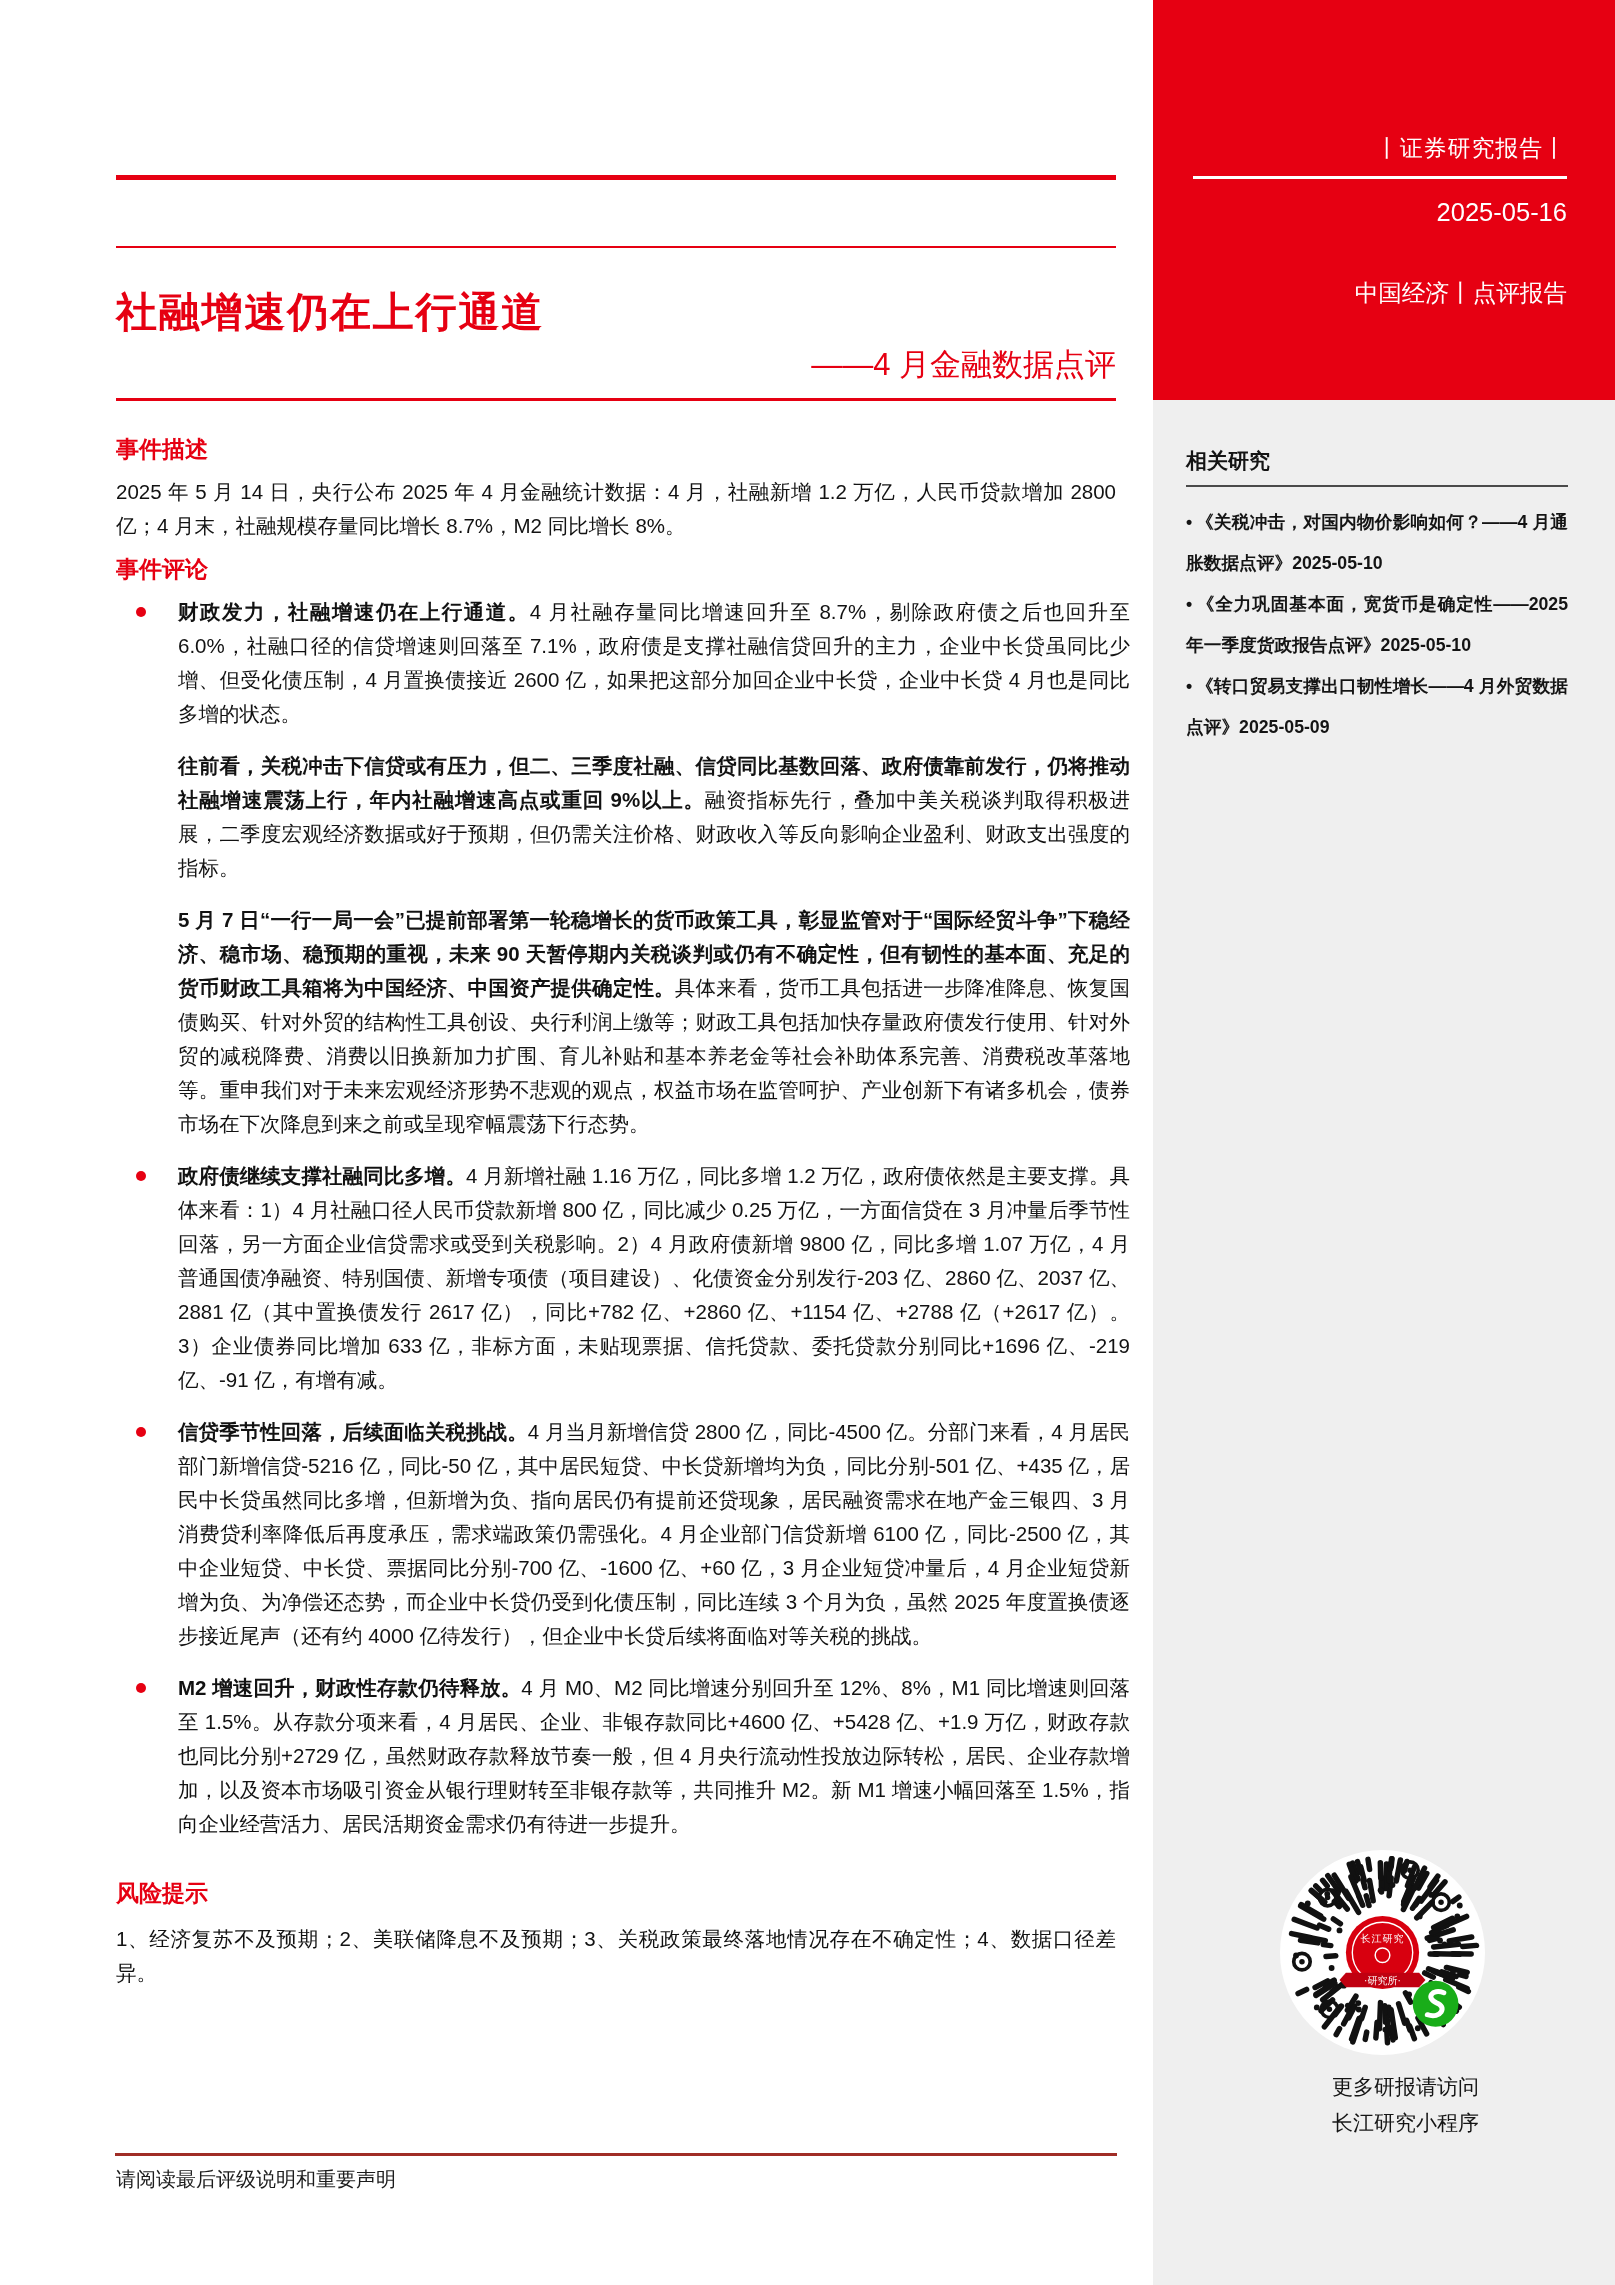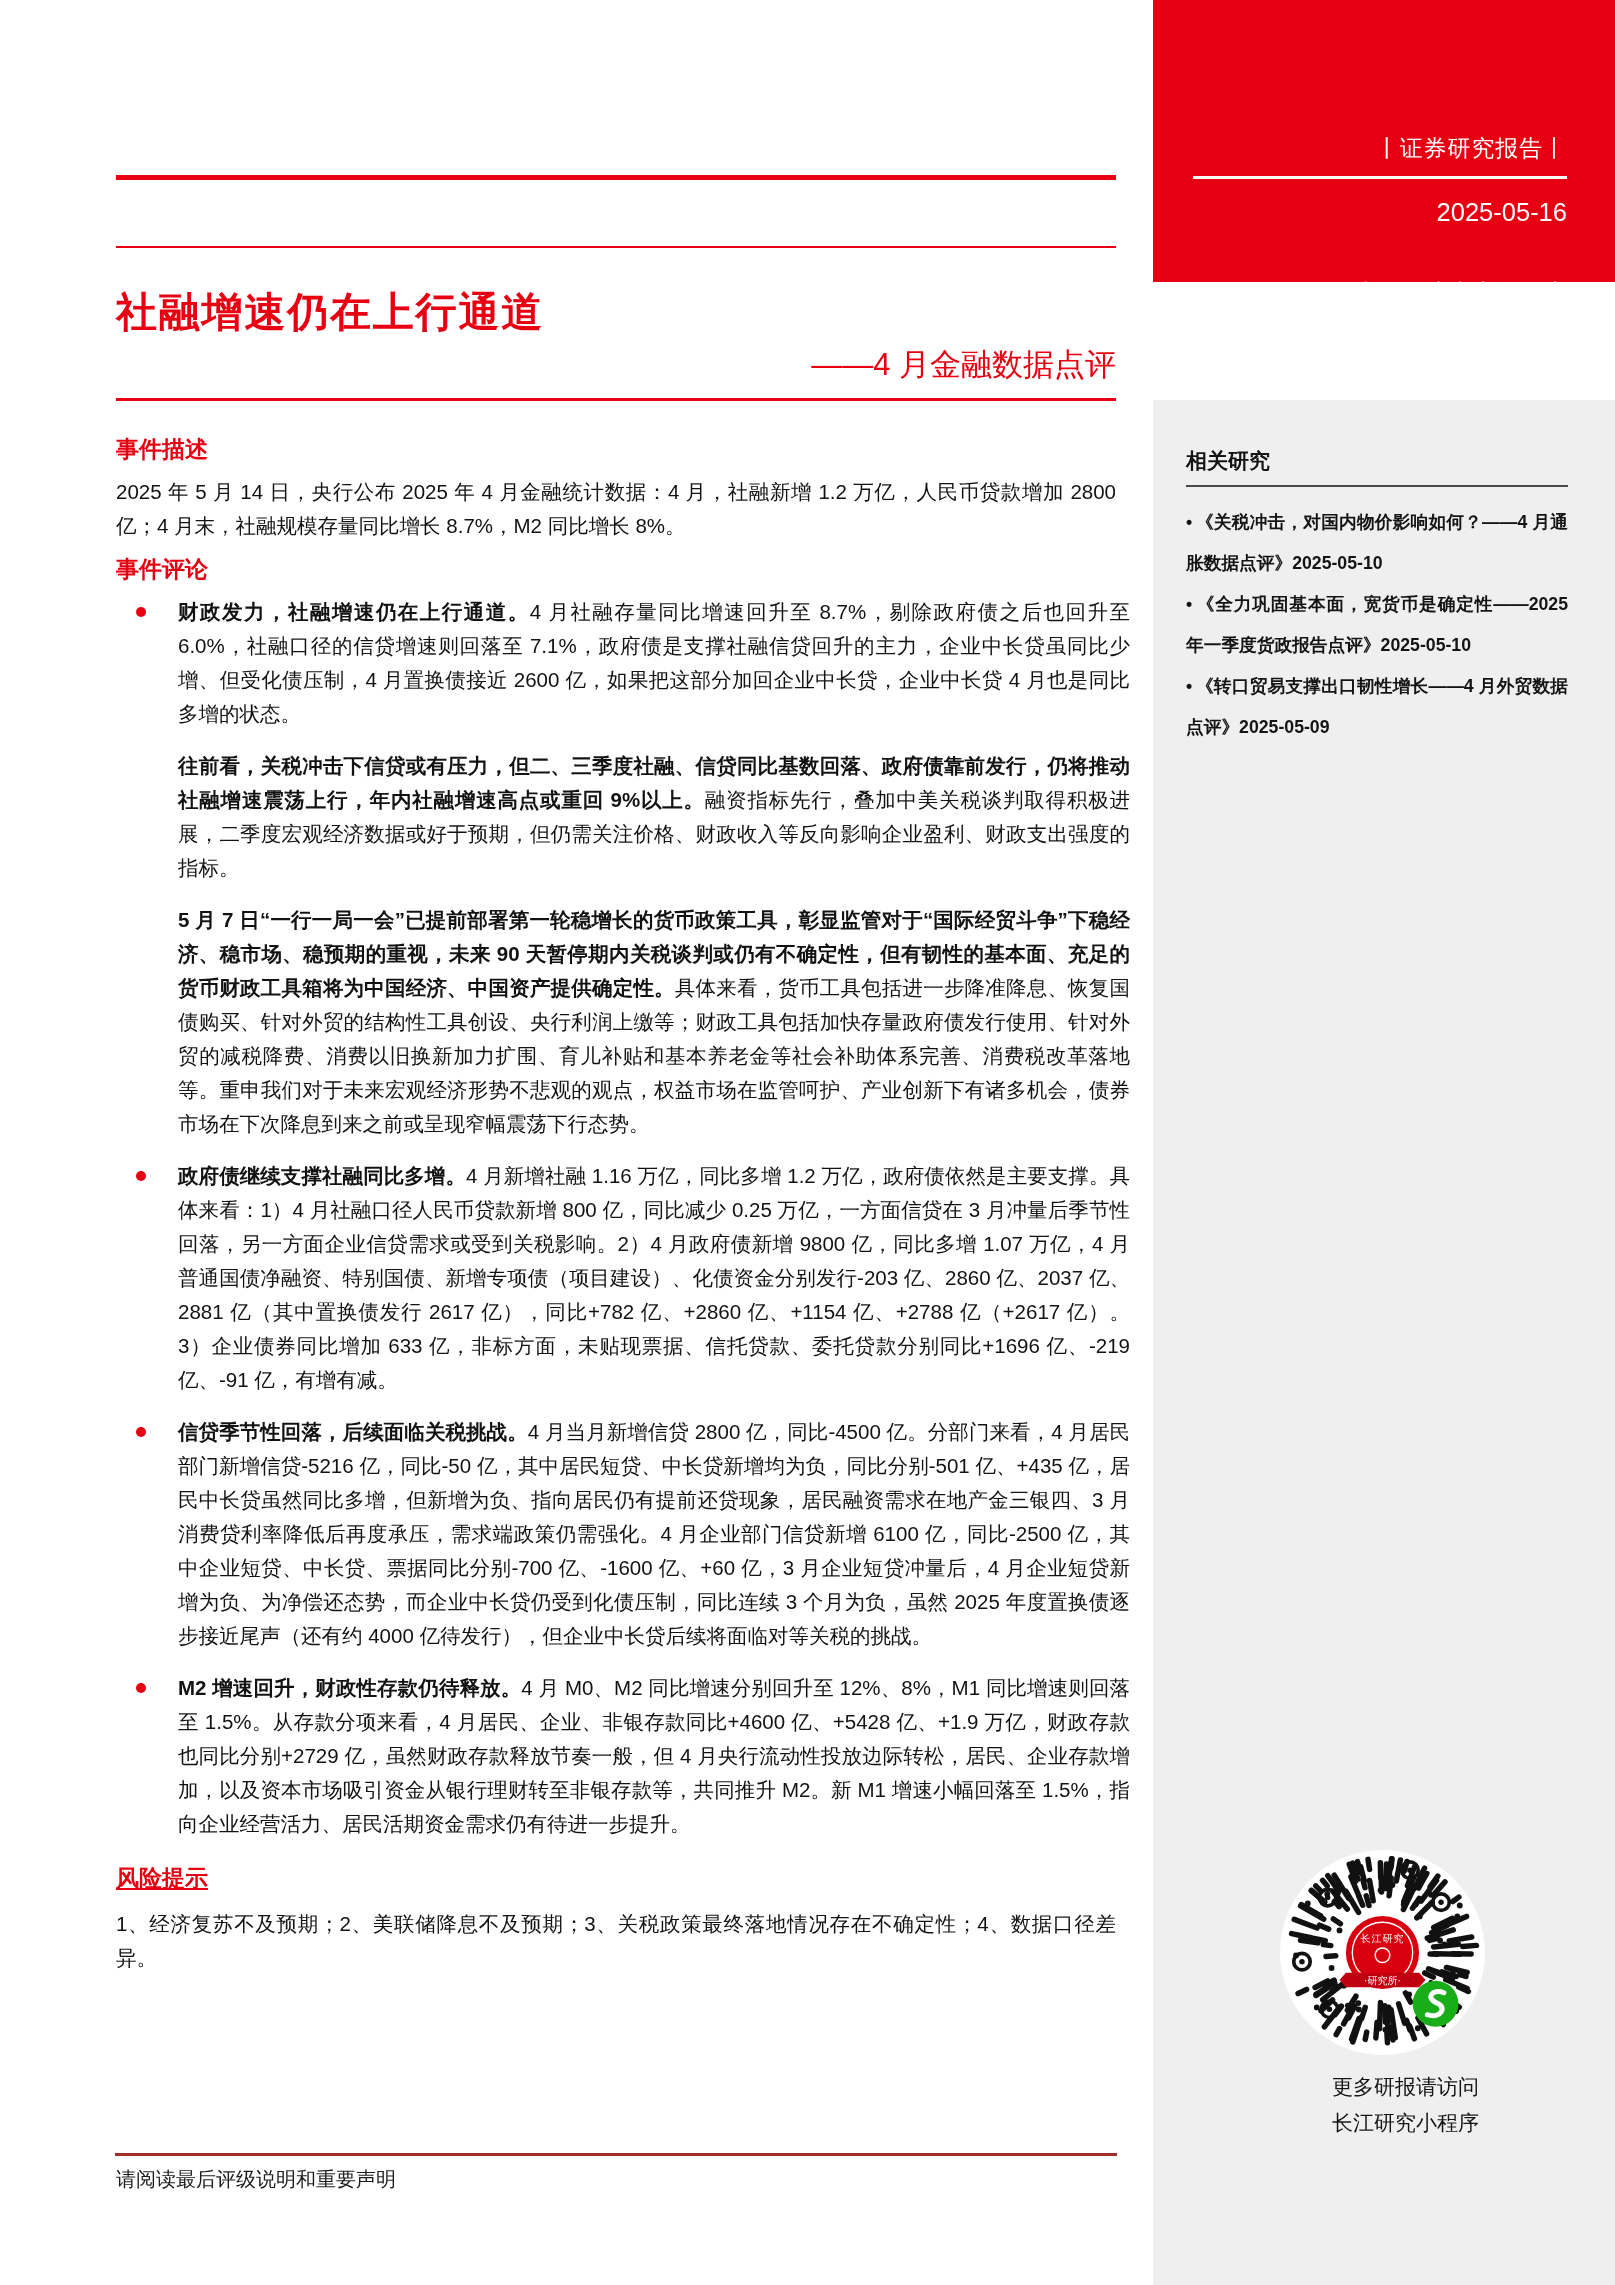--- a/index.html
+++ b/index.html
@@ -29,24 +29,24 @@
   
   .content{position:absolute;left:116px;top:435px;width:1000px;color:var(--ink);
     font-size:20.5px;line-height:34px;text-align:justify;}
   .sec-h{color:var(--red);font-size:23px;font-weight:bold;line-height:1.25;margin:0 0 11px 0;}
   .sec-h.comment{margin-top:12.7px;}
   .desc-body{margin:0;}
   .para{position:relative;margin-left:62px;width:952px;}
   .para + .para{margin-top:18px;}
   .dot{position:absolute;left:-42px;top:11.8px;width:10px;height:10px;border-radius:50%;background:var(--red);}
   .b{font-weight:bold;}
-  .risk-h{margin-top:23px;margin-bottom:0;text-decoration:underline;}
+  .risk-h{margin-top:38px;margin-bottom:0;}
   .risk-body{margin-top:14.5px;}
   
-  .redblock{position:absolute;left:1153px;top:0;width:463px;height:282px;background:var(--red);color:#fff;}
+  .redblock{position:absolute;left:1153px;top:0;width:463px;height:400px;background:var(--red);color:#fff;}
   .mast-tag{position:absolute;right:49px;top:133px;font-size:23px;letter-spacing:0.9px;}
   .mast-line{position:absolute;left:40px;top:176px;width:374px;height:2.7px;background:#fff;}
   .mast-date{position:absolute;right:49px;top:198px;font-size:25.5px;}
   .mast-cat{position:absolute;right:49px;top:277px;font-size:23.6px;}
   
   .graypanel{position:absolute;left:1153px;top:400px;width:463px;height:1886px;background:var(--panel);color:#141414;}
   .rel-h{position:absolute;left:33px;top:47px;font-size:21px;font-weight:bold;margin:0;}
   .rel-rule{position:absolute;left:33px;top:85px;width:382px;height:1.8px;background:#4a4a4a;}
   .rel-list{position:absolute;left:33px;top:102px;width:382px;font-size:17.7px;line-height:41px;text-align:justify;font-weight:bold;}
   .rel-item::before{content:"•";margin-right:3.6px;}

